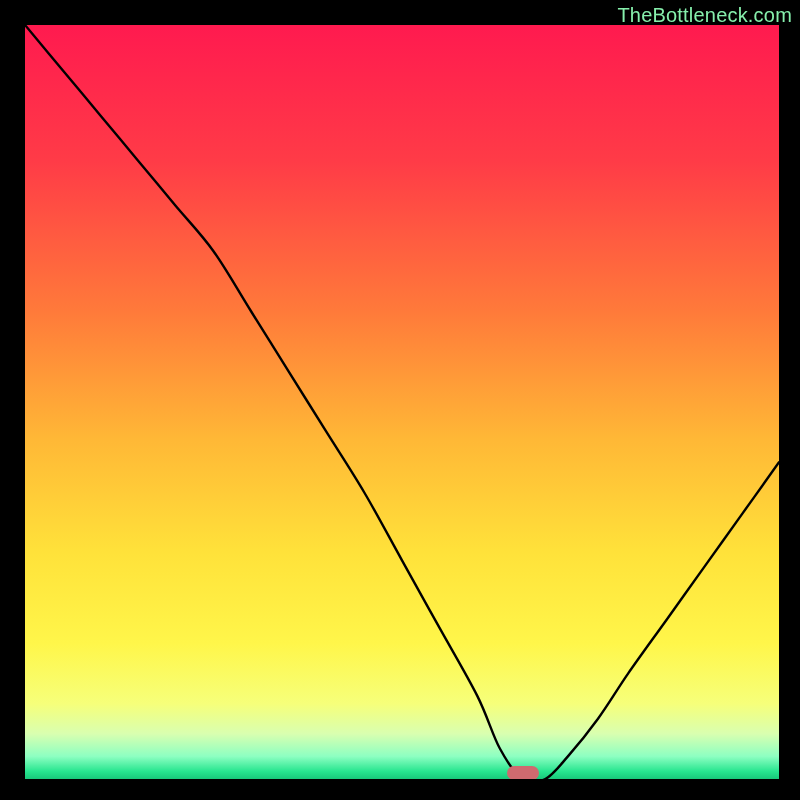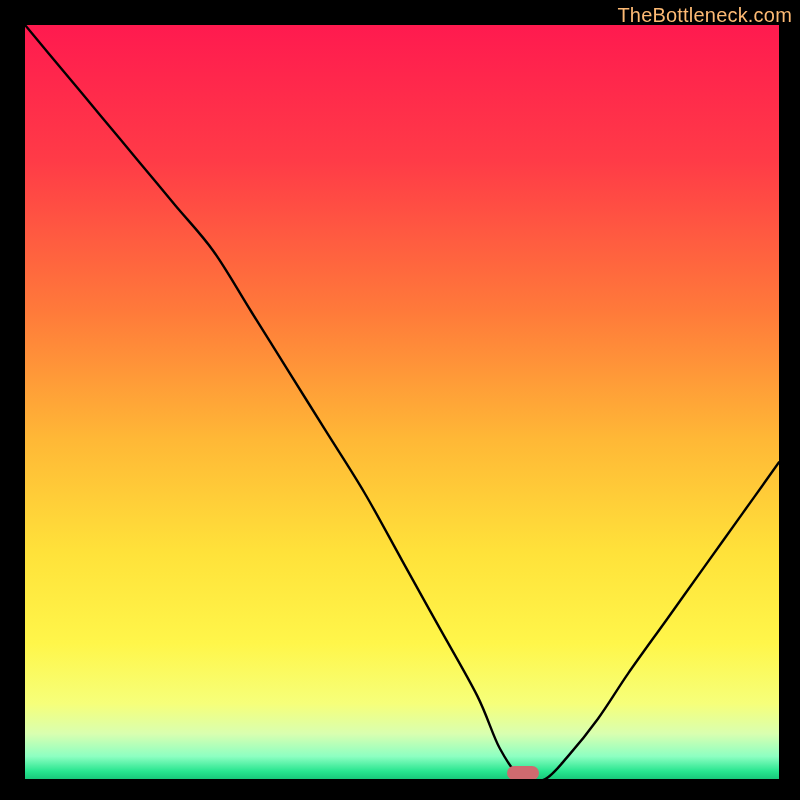--- a/index.html
+++ b/index.html
@@ -37,21 +37,21 @@
     position: absolute;
     width: 32px;
     height: 14px;
     border-radius: 8px;
     transform: translate(-50%, -50%);
   }
   .watermark {
     position: absolute;
     top: 4px;
     right: 8px;
-    color: #fdba74;
+    color: #86efac;
     font-size: 20px;
     letter-spacing: 0.2px;
     user-select: none;
   }
 </style>
 </head>
 <body>
 
 <div class="stage">
 

